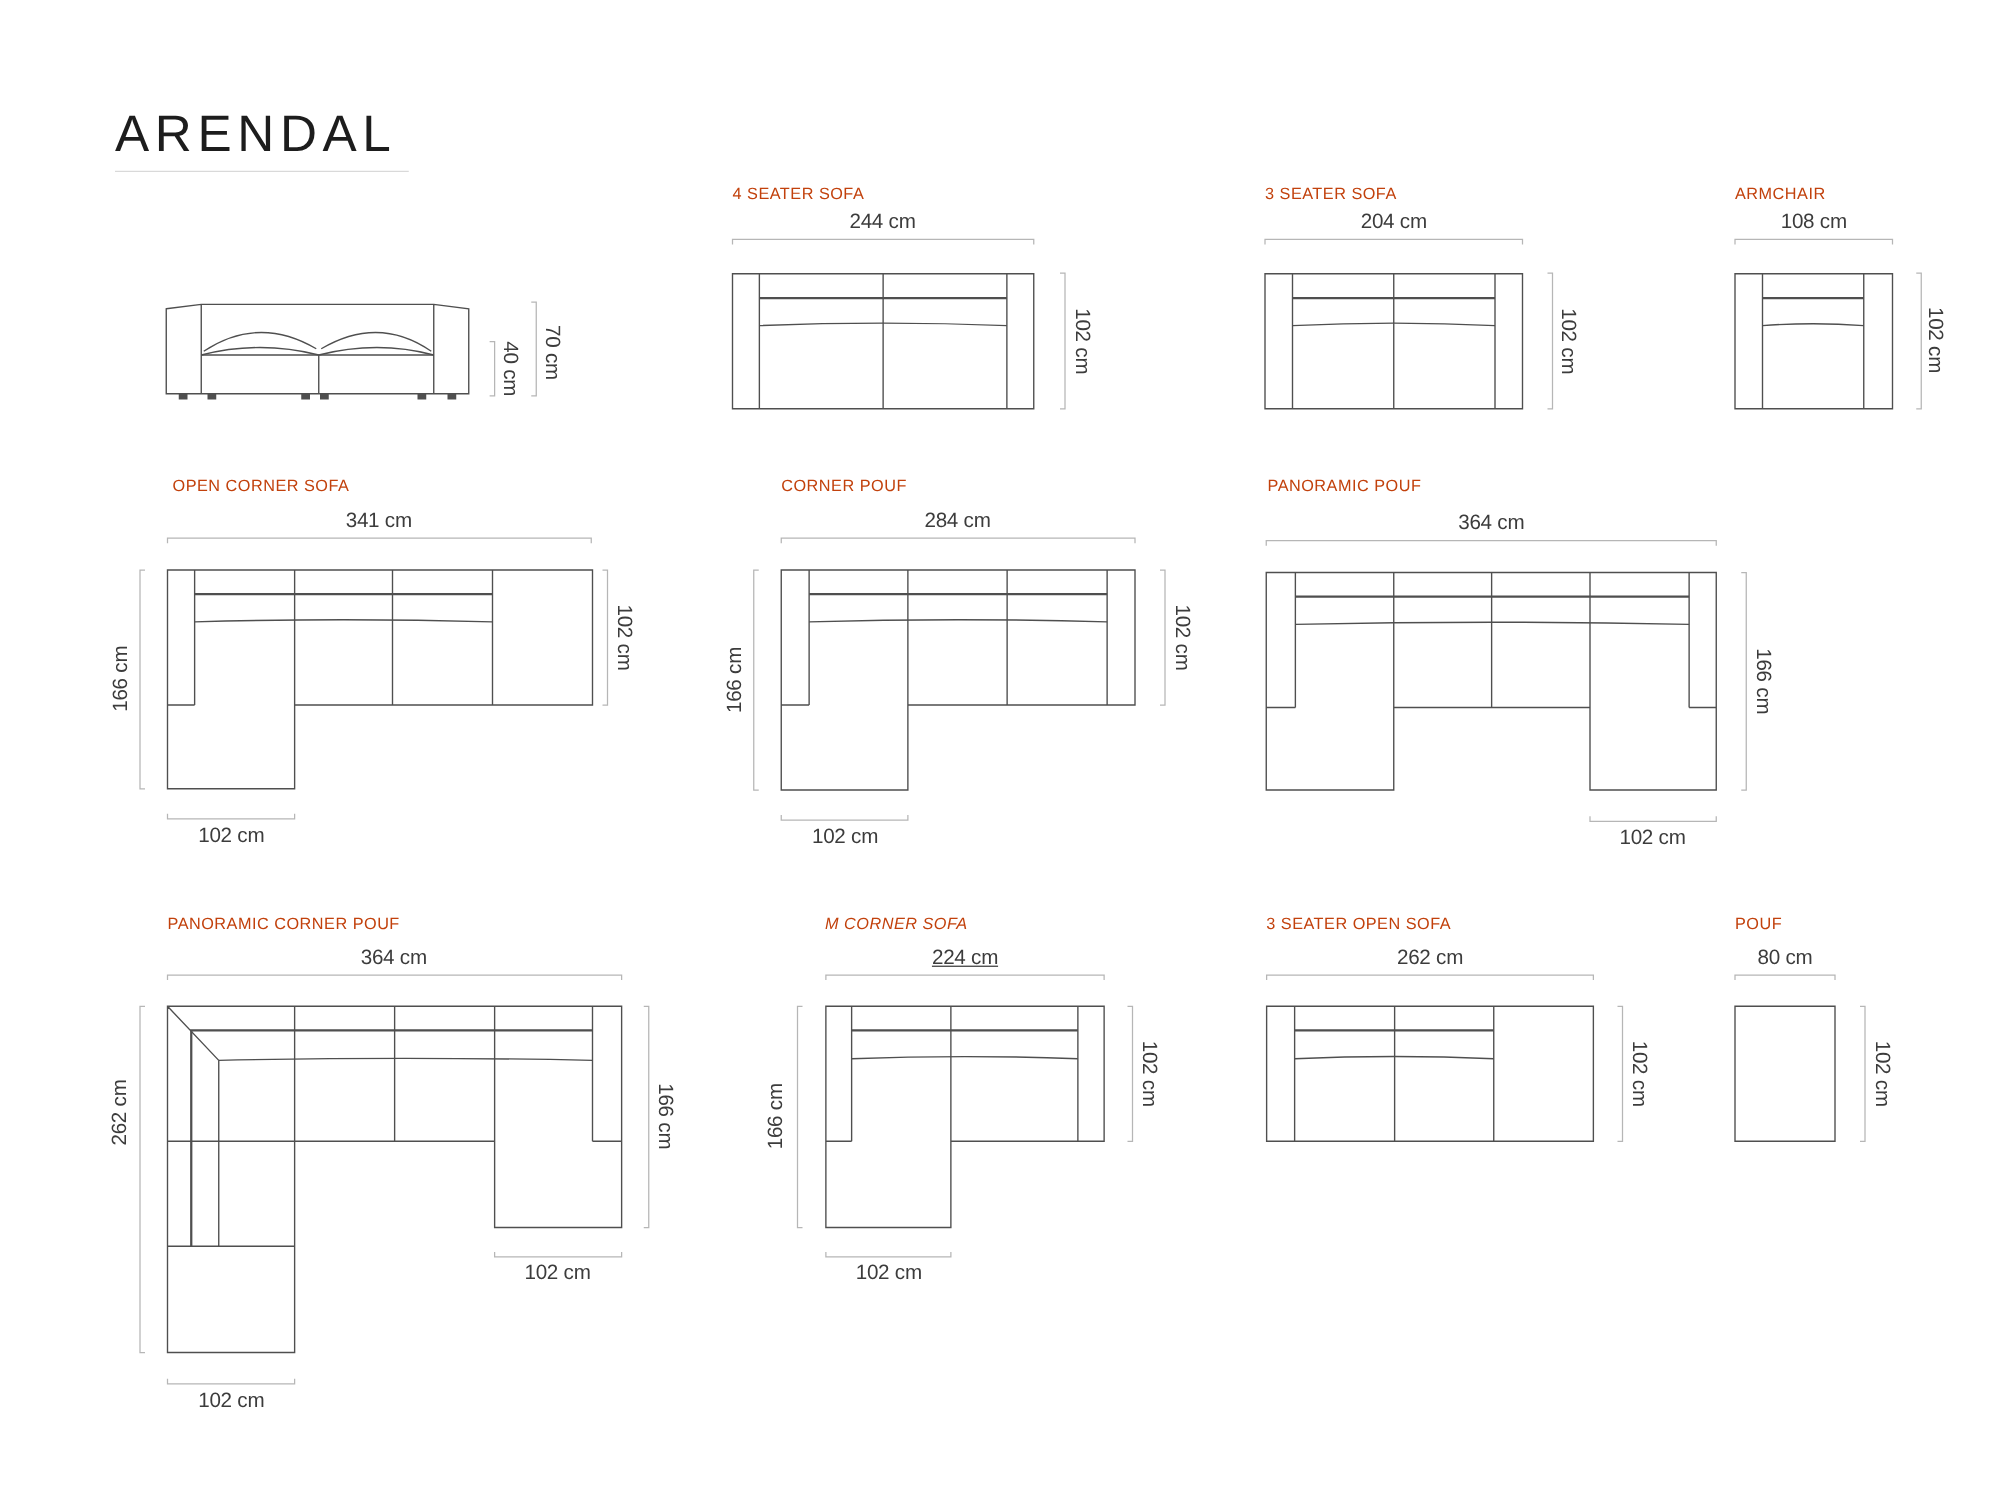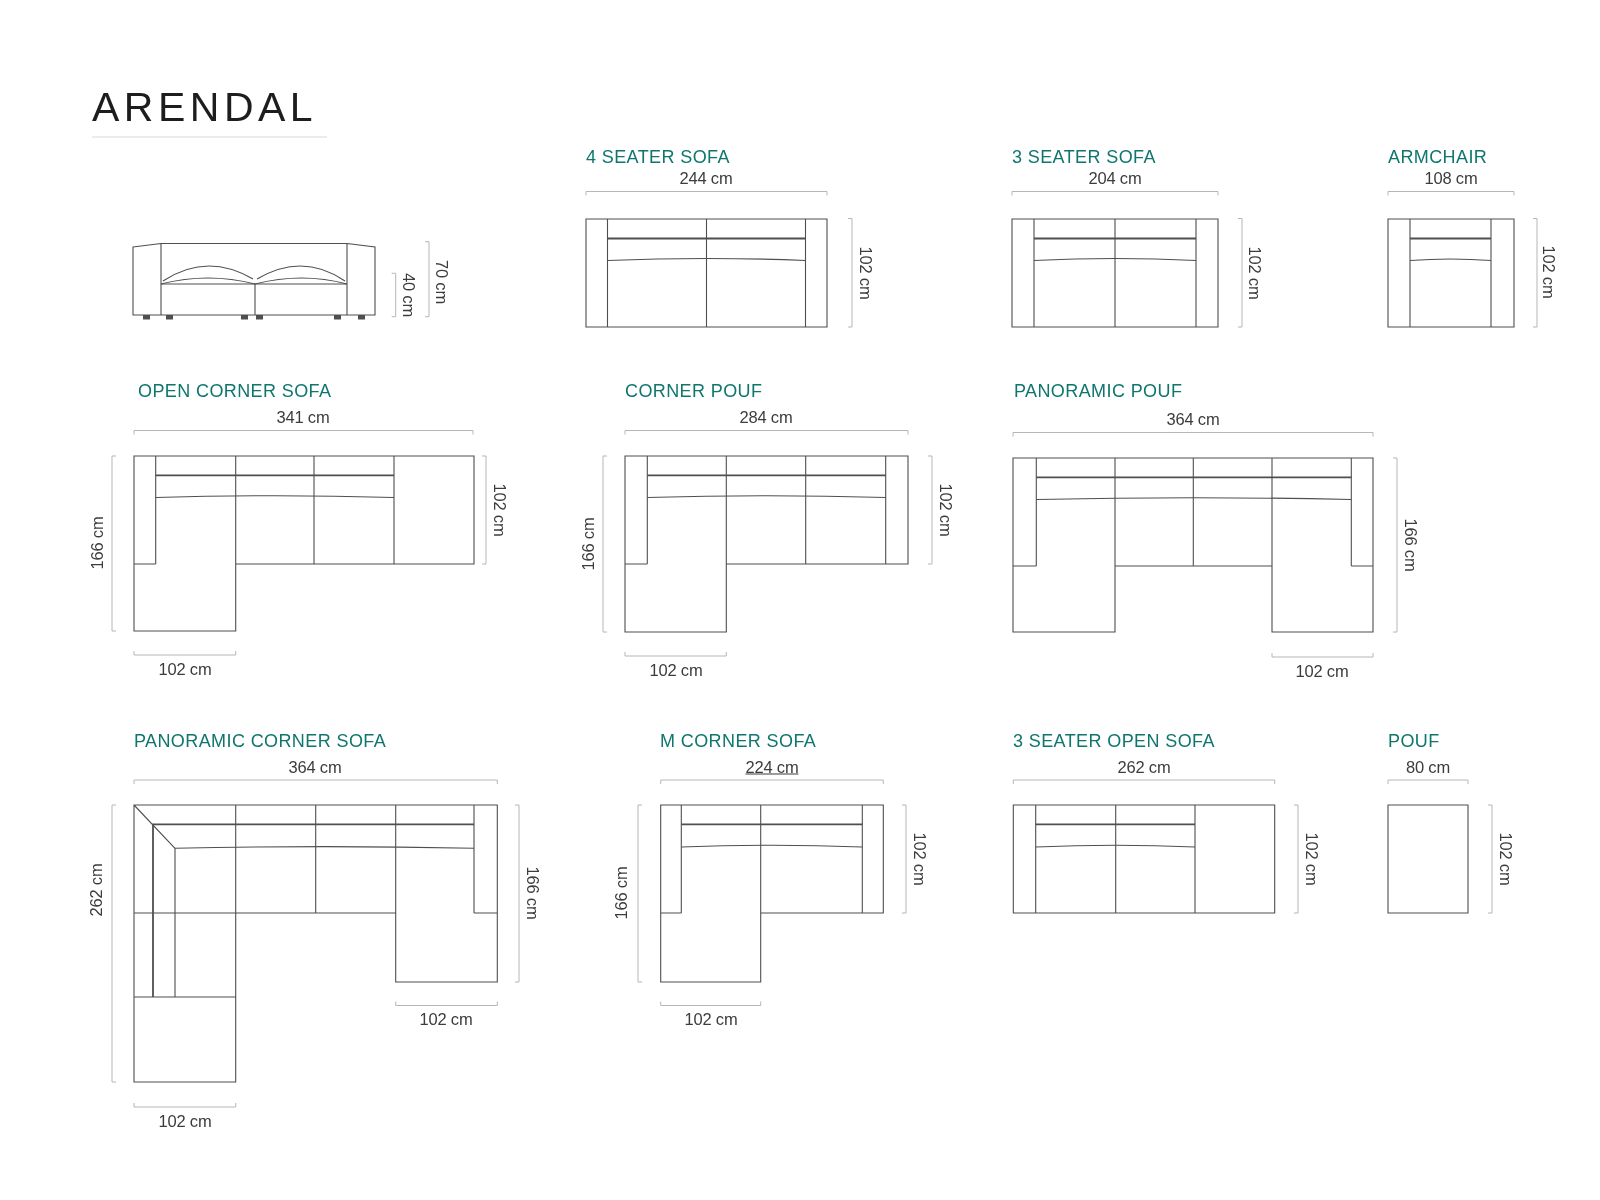--- a/index.html
+++ b/index.html
@@ -1,20 +1,20 @@
 <!DOCTYPE html>
 <html><head>
 <meta charset="utf-8">
 <style>
   html,body{margin:0;padding:0;background:#ffffff;}
   body{width:1600px;height:1200px;position:relative;font-family:"Liberation Sans",sans-serif;}
   .canvas{position:absolute;left:0;top:0;width:1600px;height:1200px;background:#fff;overflow:hidden;margin-left:24px;}
   #art{position:absolute;left:0;top:0;}
   .title{position:absolute;left:68px;top:84px;font-size:41px;font-weight:400;letter-spacing:4.5px;color:#1d1d1d;white-space:nowrap;}
-  .sec{position:absolute;font-size:18px;letter-spacing:0.4px;color:#0f766e;white-space:nowrap;}
+  .sec{position:absolute;font-size:13px;letter-spacing:0.4px;color:#c2410c;white-space:nowrap;}
   .dim{position:absolute;font-size:16.5px;letter-spacing:-0.2px;color:#3c3c3c;white-space:nowrap;transform:translate(-50%,-50%);}
   .dim.rot90{transform:translate(-50%,-50%) rotate(90deg);}
   .dim.rot270{transform:translate(-50%,-50%) rotate(-90deg);}
 </style>
 </head>
 <body>
 
 <div class="canvas">
 
   <svg id="art" width="1600" height="1200" viewBox="0 0 1600 1200">
@@ -109,28 +109,28 @@
   <div class="dim" style="left:742px;top:417px;">284 cm</div>
   <div class="dim rot270" style="left:564px;top:544px;">166 cm</div>
   <div class="dim rot90" style="left:921px;top:510px;">102 cm</div>
   <div class="dim" style="left:652px;top:670px;">102 cm</div>
 
   <div class="sec" style="left:990px;top:381px;">PANORAMIC POUF</div>
   <div class="dim" style="left:1169px;top:419px;">364 cm</div>
   <div class="dim rot90" style="left:1386px;top:545px;">166 cm</div>
   <div class="dim" style="left:1298px;top:671px;">102 cm</div>
 
-  <div class="sec" style="left:110px;top:731px;">PANORAMIC CORNER SOFA</div>
+  <div class="sec" style="left:110px;top:731px;">PANORAMIC CORNER POUF</div>
   <div class="dim" style="left:291px;top:767px;">364 cm</div>
   <div class="dim rot270" style="left:72px;top:890px;">262 cm</div>
   <div class="dim rot90" style="left:508px;top:893px;">166 cm</div>
   <div class="dim" style="left:422px;top:1019px;">102 cm</div>
   <div class="dim" style="left:161px;top:1121px;">102 cm</div>
 
-  <div class="sec" style="left:636px;top:731px;">M CORNER SOFA</div>
+  <div class="sec" style="left:636px;top:731px;font-style:italic;">M CORNER SOFA</div>
   <div class="dim" style="left:748px;top:767px;text-decoration:underline;">224 cm</div>
   <div class="dim rot270" style="left:597px;top:893px;">166 cm</div>
   <div class="dim rot90" style="left:895px;top:859px;">102 cm</div>
   <div class="dim" style="left:687px;top:1019px;">102 cm</div>
 
   <div class="sec" style="left:989px;top:731px;">3 SEATER OPEN SOFA</div>
   <div class="dim" style="left:1120px;top:767px;">262 cm</div>
   <div class="dim rot90" style="left:1287px;top:859px;">102 cm</div>
 
   <div class="sec" style="left:1364px;top:731px;">POUF</div>

